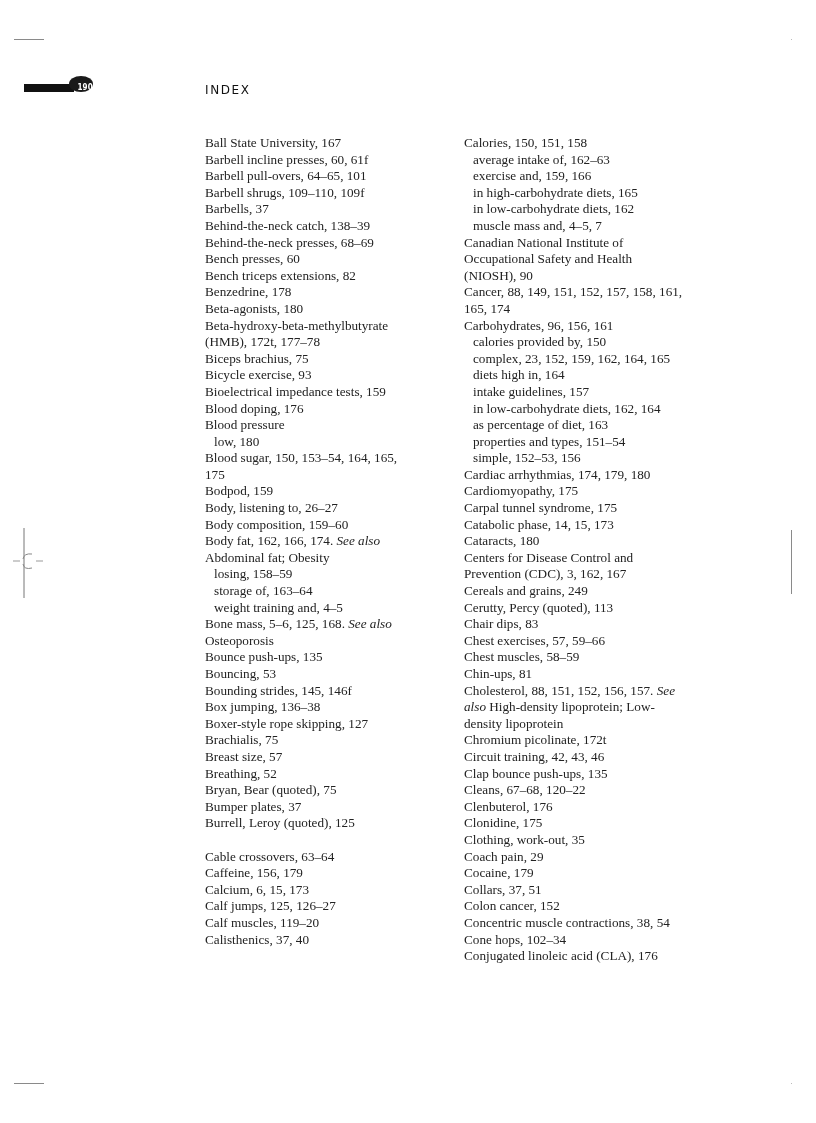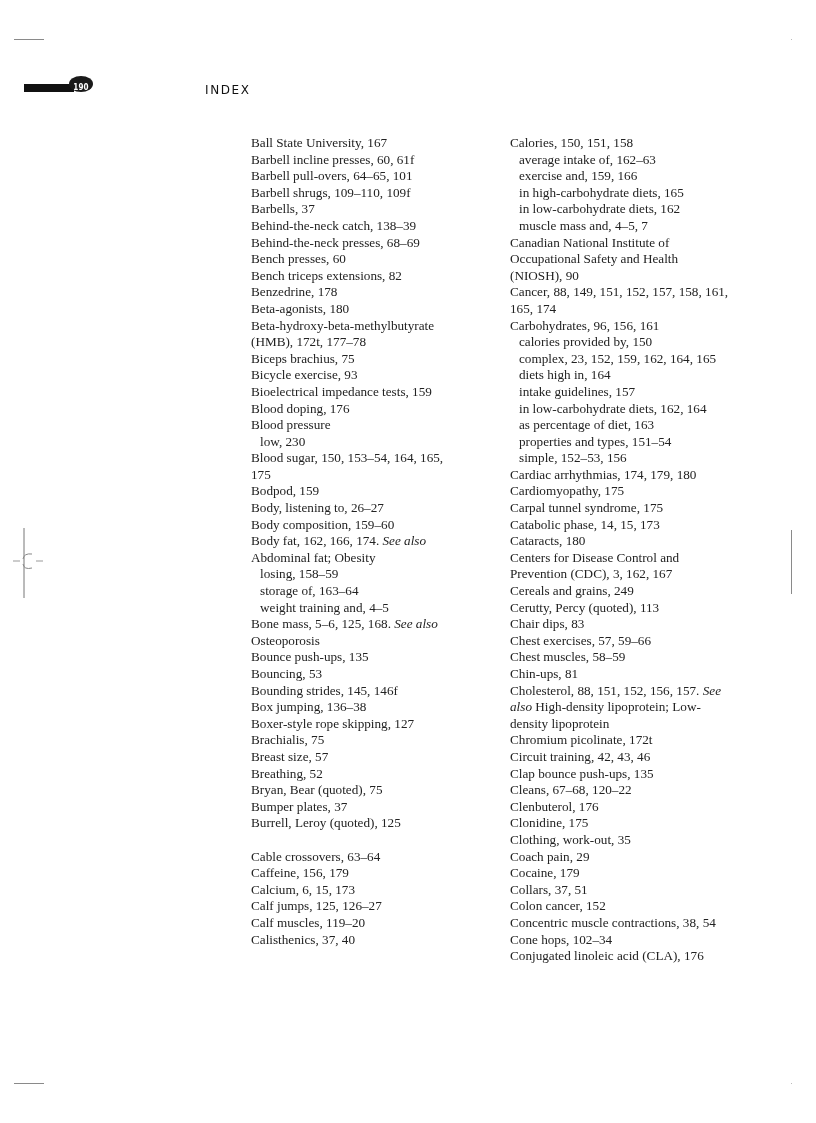--- a/index.html
+++ b/index.html
@@ -54,41 +54,40 @@
       top: 76px;
       width: 24px;
       height: 16px;
       border-radius: 50%;
       background: #1a1a1a;
       color: #ffffff;
       font-family: "DejaVu Sans Condensed", "DejaVu Sans", sans-serif;
       font-weight: bold;
       font-size: 8px;
       line-height: 24px;
-      text-align: center;
+      text-align: right;
       letter-spacing: 0.2px;
     }
     .running-head {
       position: absolute;
       left: 205px;
       top: 83px;
       font-family: "DejaVu Sans", sans-serif;
       font-weight: normal;
       font-size: 12px;
       letter-spacing: 1.6px;
       color: #111111;
     }
     
     .column {
       position: absolute;
       top: 135px;
       width: 250px;
       font-size: 13.2px;
       line-height: 16.6px;
-      margin-left: 46px;
     }
     .col-left { left: 205px; }
     .col-right { left: 464px; width: 260px; }
     .entry {
       padding-left: 17px;
       text-indent: -17px;
       white-space: nowrap;
     }
     .entry.sub {
       padding-left: 26px;
@@ -134,21 +133,21 @@
     <div class="entry"><span>Bench presses, 60</span></div>
     <div class="entry"><span>Bench triceps extensions, 82</span></div>
     <div class="entry"><span>Benzedrine, 178</span></div>
     <div class="entry"><span>Beta-agonists, 180</span></div>
     <div class="entry"><span>Beta-hydroxy-beta-methylbutyrate</span><span class="cont"><span>(HMB), 172t, 177–78</span></span></div>
     <div class="entry"><span>Biceps brachius, 75</span></div>
     <div class="entry"><span>Bicycle exercise, 93</span></div>
     <div class="entry"><span>Bioelectrical impedance tests, 159</span></div>
     <div class="entry"><span>Blood doping, 176</span></div>
     <div class="entry"><span>Blood pressure</span></div>
-    <div class="entry sub"><span>low, 230</span></div>
+    <div class="entry sub"><span>low, 180</span></div>
     <div class="entry"><span>Blood sugar, 150, 153–54, 164, 165,</span><span class="cont"><span>175</span></span></div>
     <div class="entry"><span>Bodpod, 159</span></div>
     <div class="entry"><span>Body, listening to, 26–27</span></div>
     <div class="entry"><span>Body composition, 159–60</span></div>
     <div class="entry"><span>Body fat, 162, 166, 174. </span><span class="see-also">See also</span><span class="cont"><span>Abdominal fat; Obesity</span></span></div>
     <div class="entry sub"><span>losing, 158–59</span></div>
     <div class="entry sub"><span>storage of, 163–64</span></div>
     <div class="entry sub"><span>weight training and, 4–5</span></div>
     <div class="entry"><span>Bone mass, 5–6, 125, 168. </span><span class="see-also">See also</span><span class="cont"><span>Osteoporosis</span></span></div>
     <div class="entry"><span>Bounce push-ups, 135</span></div>

